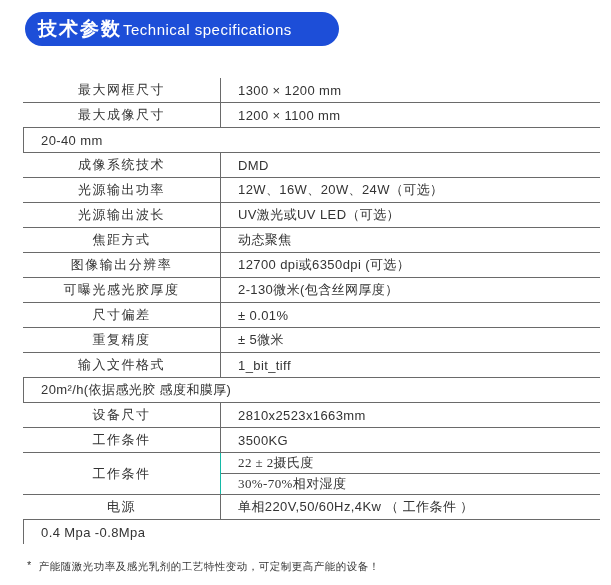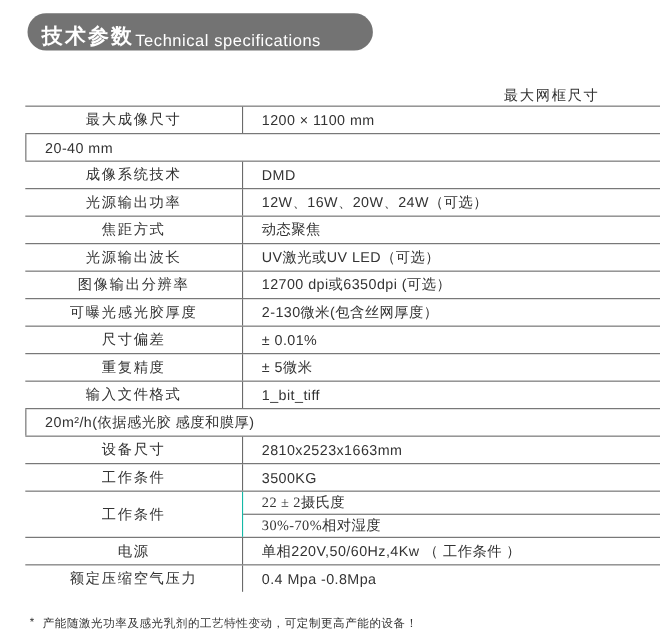--- a/index.html
+++ b/index.html
@@ -14,24 +14,24 @@
     font-family: "Liberation Sans", sans-serif;
     color: #333333;
     overflow: hidden;
   }
   .banner {
     position: absolute;
     left: 25px;
     top: 12px;
     width: 314px;
     height: 34px;
-    background: #737373;
+    background: #1d4ed8;
     border-radius: 17px;
     display: flex;
-    align-items: flex-end;
+    align-items: center;
     padding-left: 13px;
     box-sizing: border-box;
     color: #ffffff;
     white-space: nowrap;
   }
   .banner .zh {
     font-size: 19px;
     font-weight: bold;
     letter-spacing: 2px;
   }
@@ -113,43 +113,44 @@
 <body>
 
 <div class="banner">
   <span class="zh">技术参数</span>
   <span class="en">Technical specifications</span>
 </div>
 
 <div class="spec-table" id="spec-table">
     <div class="row">
       <div class="label">最大网框尺寸</div>
+      <div class="value">1300 × 1200 mm</div>
     </div>
     <div class="row">
       <div class="label">最大成像尺寸</div>
       <div class="value">1200 × 1100 mm</div>
     </div>
     <div class="row">
       <div class="value">20-40 mm</div>
     </div>
     <div class="row">
       <div class="label">成像系统技术</div>
       <div class="value">DMD</div>
     </div>
     <div class="row">
       <div class="label">光源输出功率</div>
       <div class="value">12W、16W、20W、24W（可选）</div>
     </div>
     <div class="row">
+      <div class="label">光源输出波长</div>
+      <div class="value">UV激光或UV LED（可选）</div>
+    </div>
+    <div class="row">
       <div class="label">焦距方式</div>
       <div class="value">动态聚焦</div>
-    </div>
-    <div class="row">
-      <div class="label">光源输出波长</div>
-      <div class="value">UV激光或UV LED（可选）</div>
     </div>
     <div class="row">
       <div class="label">图像输出分辨率</div>
       <div class="value">12700 dpi或6350dpi (可选）</div>
     </div>
     <div class="row">
       <div class="label">可曝光感光胶厚度</div>
       <div class="value">2-130微米(包含丝网厚度）</div>
     </div>
     <div class="row">
@@ -180,20 +181,19 @@
       <div class="value-stack">
         <div class="sub">22 ± 2摄氏度</div>
         <div class="sub">30%-70%相对湿度</div>
       </div>
     </div>
     <div class="row">
       <div class="label">电源</div>
       <div class="value">单相220V,50/60Hz,4Kw （ 工作条件 ）</div>
     </div>
     <div class="row">
-      <div class="label">额定压缩空气压力</div>
       <div class="value">0.4 Mpa -0.8Mpa</div>
     </div>
   </div>
 
 <div class="footnote">
   <span class="marker">*</span><span>产能随激光功率及感光乳剂的工艺特性变动，可定制更高产能的设备！</span>
 </div>
 
 </body></html>

